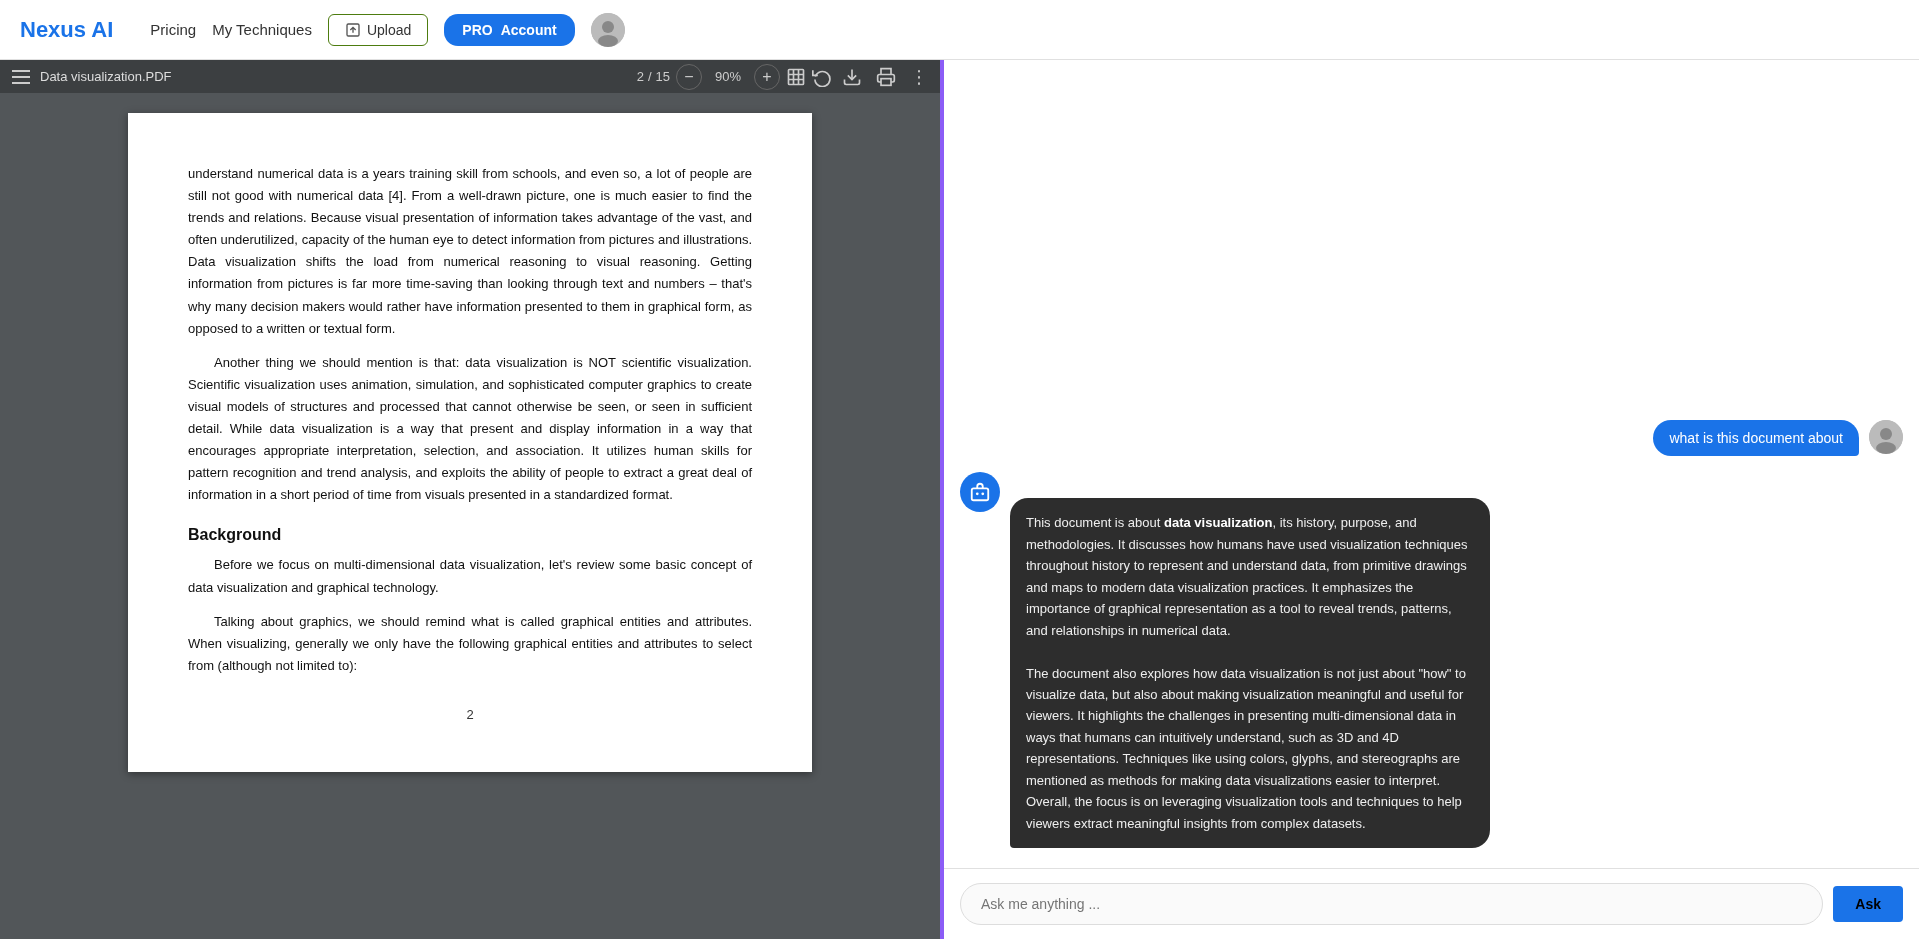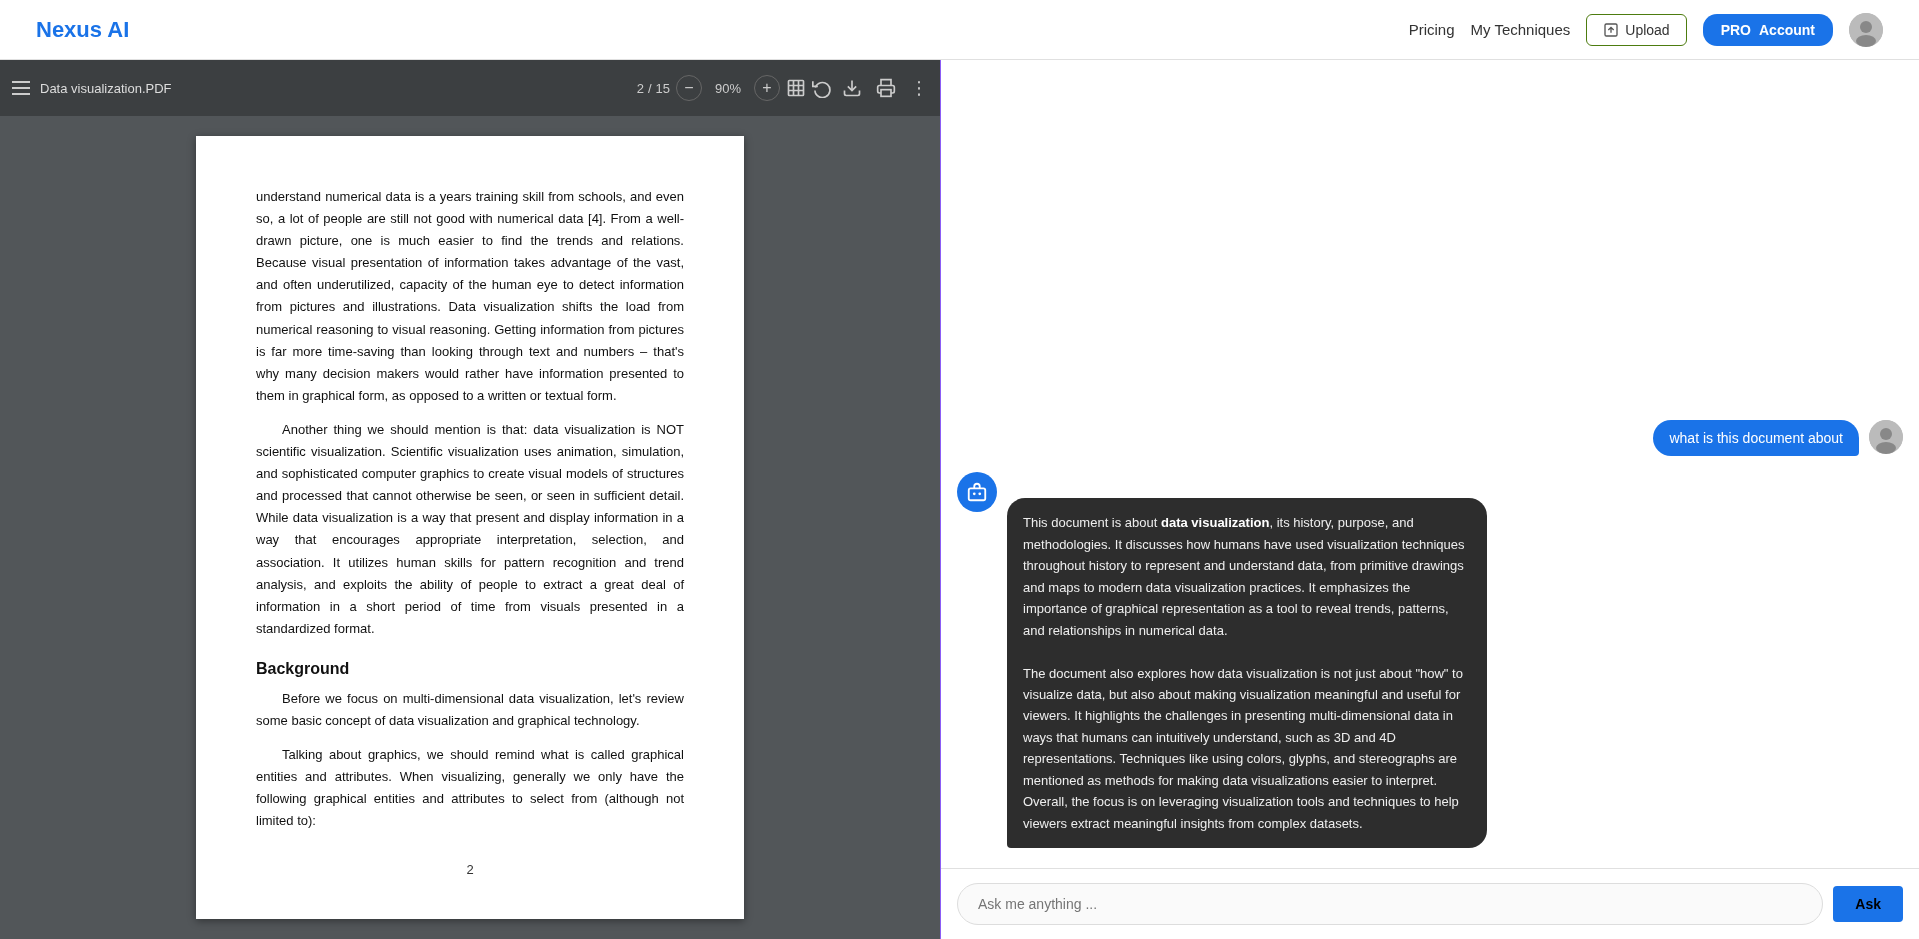--- a/index.html
+++ b/index.html
@@ -1,21 +1,21 @@
 <!DOCTYPE html>
 <html><head>
   <meta charset="utf-8">
   <style>
     * { box-sizing: border-box; margin: 0; padding: 0; }
     body { font-family: 'Segoe UI', Arial, sans-serif; background: #f5f5f5; height: 939px; overflow: hidden; display: flex; flex-direction: column; }
 
     
     .navbar {
-      display: flex; align-items: center; justify-content: space-between;
-      background: #fff; height: 60px; padding: 0 36px;
+      display: flex; align-items: center; 
+      background: #fff; height: 60px; padding: 0 20px;
       border-bottom: 1px solid #e0e0e0; flex-shrink: 0; z-index: 10; gap: 37px;
     }
     .navbar-logo { font-size: 22px; font-weight: 700; color: #222; }
     .navbar-logo span { color: #1a73e8; }
     .navbar-right { display: flex; align-items: center; gap: 16px; }
     .nav-link { font-size: 15px; color: #333; cursor: pointer; text-decoration: none; }
     .btn-upload {
       display: flex; align-items: center; gap: 6px;
       border: 1px solid #4d7c0f; border-radius: 6px; padding: 7px 16px;
       font-size: 14px; cursor: pointer; background: #fff; color: #333;
@@ -38,21 +38,21 @@
       display: flex; flex: 1; overflow: hidden;
     }
 
     
     .pdf-viewer {
       flex: 0 0 940px; display: flex; flex-direction: column;
       background: #525659; overflow: hidden;
     }
     .pdf-toolbar {
       background: #3c3f41; display: flex; align-items: center;
-      padding: 0 12px; height: 56px; gap: 10px; flex-shrink: 0; color: #ccc;
+      padding: 0 12px; height: 33px; gap: 10px; flex-shrink: 0; color: #ccc;
     }
     .pdf-toolbar-left { display: flex; align-items: center; gap: 10px; flex: 1; }
     .pdf-filename { font-size: 13px; color: #ddd; }
     .pdf-toolbar-center { display: flex; align-items: center; gap: 6px; }
     .page-indicator { font-size: 13px; color: #ccc; display: flex; align-items: center; gap: 4px; }
     .zoom-btn {
       background: none; border: 1px solid #666; color: #ccc; border-radius: 50%;
       width: 26px; height: 26px; cursor: pointer; font-size: 16px;
       display: flex; align-items: center; justify-content: center;
     }
@@ -64,33 +64,33 @@
     }
     .hamburger-icon { display: flex; flex-direction: column; gap: 4px; cursor: pointer; }
     .hamburger-icon span { display: block; width: 18px; height: 2px; background: #ccc; }
 
     .pdf-content {
       flex: 1; overflow-y: auto; display: flex; flex-direction: column;
       align-items: center; padding: 20px 0; gap: 20px;
       background: #525659;
     }
     .pdf-page {
-      background: #fff; width: 548px; min-height: 600px;
+      background: #fff; width: 684px; min-height: 600px;
       box-shadow: 0 2px 8px rgba(0,0,0,0.4);
       padding: 50px 60px; position: relative;
     }
     .pdf-page p { font-size: 13px; line-height: 1.7; color: #111; margin-bottom: 12px; text-align: justify; }
     .pdf-page h2 { font-size: 16px; font-weight: 700; margin: 20px 0 10px; color: #111; }
     .pdf-page .page-num { text-align: center; font-size: 13px; color: #333; margin-top: 30px; }
     .indent { text-indent: 2em; }
 
     
     .chat-panel {
       flex: 1; display: flex; flex-direction: column;
-      background: #fff; border-left: 1px solid #8b5cf6;
+      background: #fff; border-left: 4px solid #8b5cf6;
     }
     .chat-messages {
       flex: 1; overflow-y: auto; padding: 20px 16px;
       display: flex; flex-direction: column; gap: 16px;
     }
     .chat-spacer { flex: 1; }
     .msg-user {
       display: flex; justify-content: flex-end; align-items: flex-start; gap: 10px;
     }
     .msg-user .bubble {

